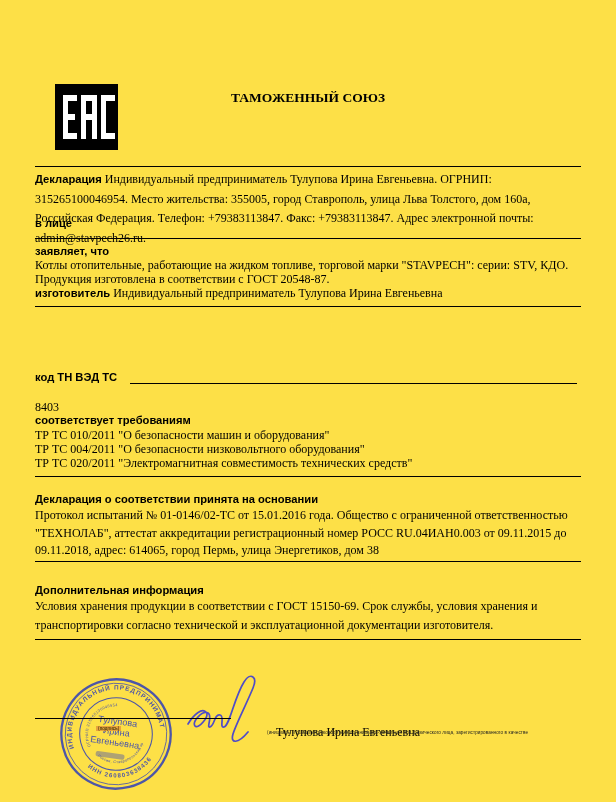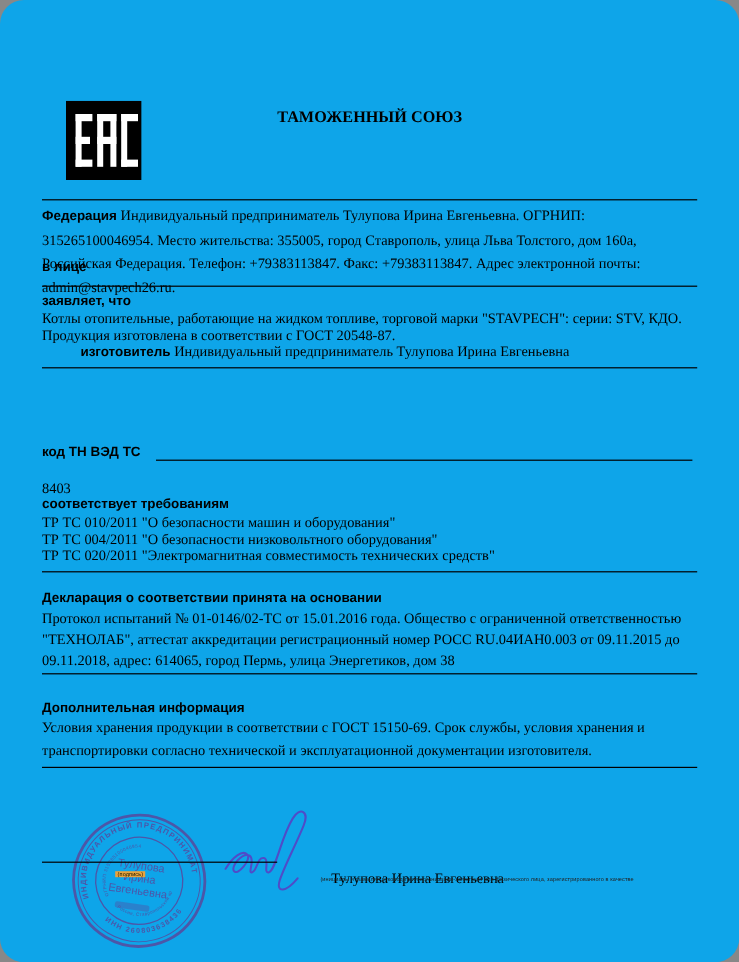--- a/index.html
+++ b/index.html
@@ -1,19 +1,19 @@
 <!DOCTYPE html>
 <html><head>
 <meta charset="utf-8">
 <style>
   html,body{margin:0;padding:0;background:#888;}
   .page{
-    position:relative;width:616px;height:802px;background:#0ea5e9;
+    position:relative;width:616px;height:802px;background:#fde047;
     margin:0 auto;overflow:hidden;
-    font-family:"Liberation Serif", serif;color:#000;border-radius:20px;
+    font-family:"Liberation Serif", serif;color:#000;
   }
   .abs{position:absolute;}
   .serif{font-family:"Liberation Serif", serif;}
   .b{font-weight:bold;}
   .rule{position:absolute;left:35px;width:546px;height:0;border-top:1.5px solid #000;}
   .body-txt{font-size:12px;line-height:19.5px;}
   .line-txt{font-size:12px;line-height:14.5px;}
   .label{font-size:11.2px;font-weight:bold;font-family:"Liberation Sans", sans-serif;}
   .fill-line{position:absolute;border-bottom:1px solid #000;}
   .u{text-decoration:underline;}
@@ -51,29 +51,29 @@
   </div>
 
   <div class="rule" style="top:166px;"></div>
   <div class="rule" style="top:238px;"></div>
   <div class="rule" style="top:306px;"></div>
   <div class="rule" style="top:476px;"></div>
   <div class="rule" style="top:561px;"></div>
   <div class="rule" style="top:639px;"></div>
 
   <div class="abs serif body-txt" style="left:35px;top:170px;width:546px;">
-    <span class="label">Федерация</span><span> Индивидуальный предприниматель Тулупова Ирина Евгеньевна.  ОГРНИП: 315265100046954. Место жительства: 355005, город Ставрополь, улица Льва Толстого, дом 160а, Российская Федерация. Телефон: +79383113847. Факс: +79383113847. Адрес электронной почты: admin@stavpech26.ru.</span>
+    <span class="label">Декларация</span><span> Индивидуальный предприниматель Тулупова Ирина Евгеньевна.  ОГРНИП: 315265100046954. Место жительства: 355005, город Ставрополь, улица Льва Толстого, дом 160а, Российская Федерация. Телефон: +79383113847. Факс: +79383113847. Адрес электронной почты: admin@stavpech26.ru.</span>
   </div>
   <div class="abs label" style="left:35px;top:217px;">в лице</div>
 
   <div class="abs label" style="left:35px;top:245px;">заявляет, что</div>
   <div class="abs serif line-txt" style="left:35px;top:258px;width:546px;">Котлы отопительные, работающие на жидком топливе, торговой марки "STAVPECH": серии: STV, КДО.</div>
   <div class="abs serif line-txt" style="left:35px;top:272px;width:546px;">Продукция изготовлена в соответствии с ГОСТ 20548-87.</div>
   <div class="abs serif line-txt" style="left:35px;top:286px;width:546px;">
-    <span class="label" style="font-size:11.2px;margin-left:32px;">изготовитель</span><span> Индивидуальный предприниматель Тулупова Ирина Евгеньевна</span>
+    <span class="label" style="font-size:11.2px;">изготовитель</span><span> Индивидуальный предприниматель Тулупова Ирина Евгеньевна</span>
   </div>
 
 
   <div class="abs label" style="left:35px;top:371px;">код ТН ВЭД ТС</div>
   <div class="fill-line" style="left:130px;top:370px;width:447px;height:13px;"></div>
   <div class="abs serif line-txt" style="left:35px;top:400px;">8403</div>
   <div class="abs label" style="left:35px;top:414px;">соответствует требованиям</div>
   <div class="abs serif line-txt" style="left:35px;top:428px;width:546px;">ТР ТС 010/2011 "О безопасности машин и оборудования"</div>
   <div class="abs serif line-txt" style="left:35px;top:442px;width:546px;">ТР ТС 004/2011 "О безопасности низковольтного оборудования"</div>
   <div class="abs serif line-txt" style="left:35px;top:456px;width:546px;">ТР ТС 020/2011 "Электромагнитная совместимость технических средств"</div>

